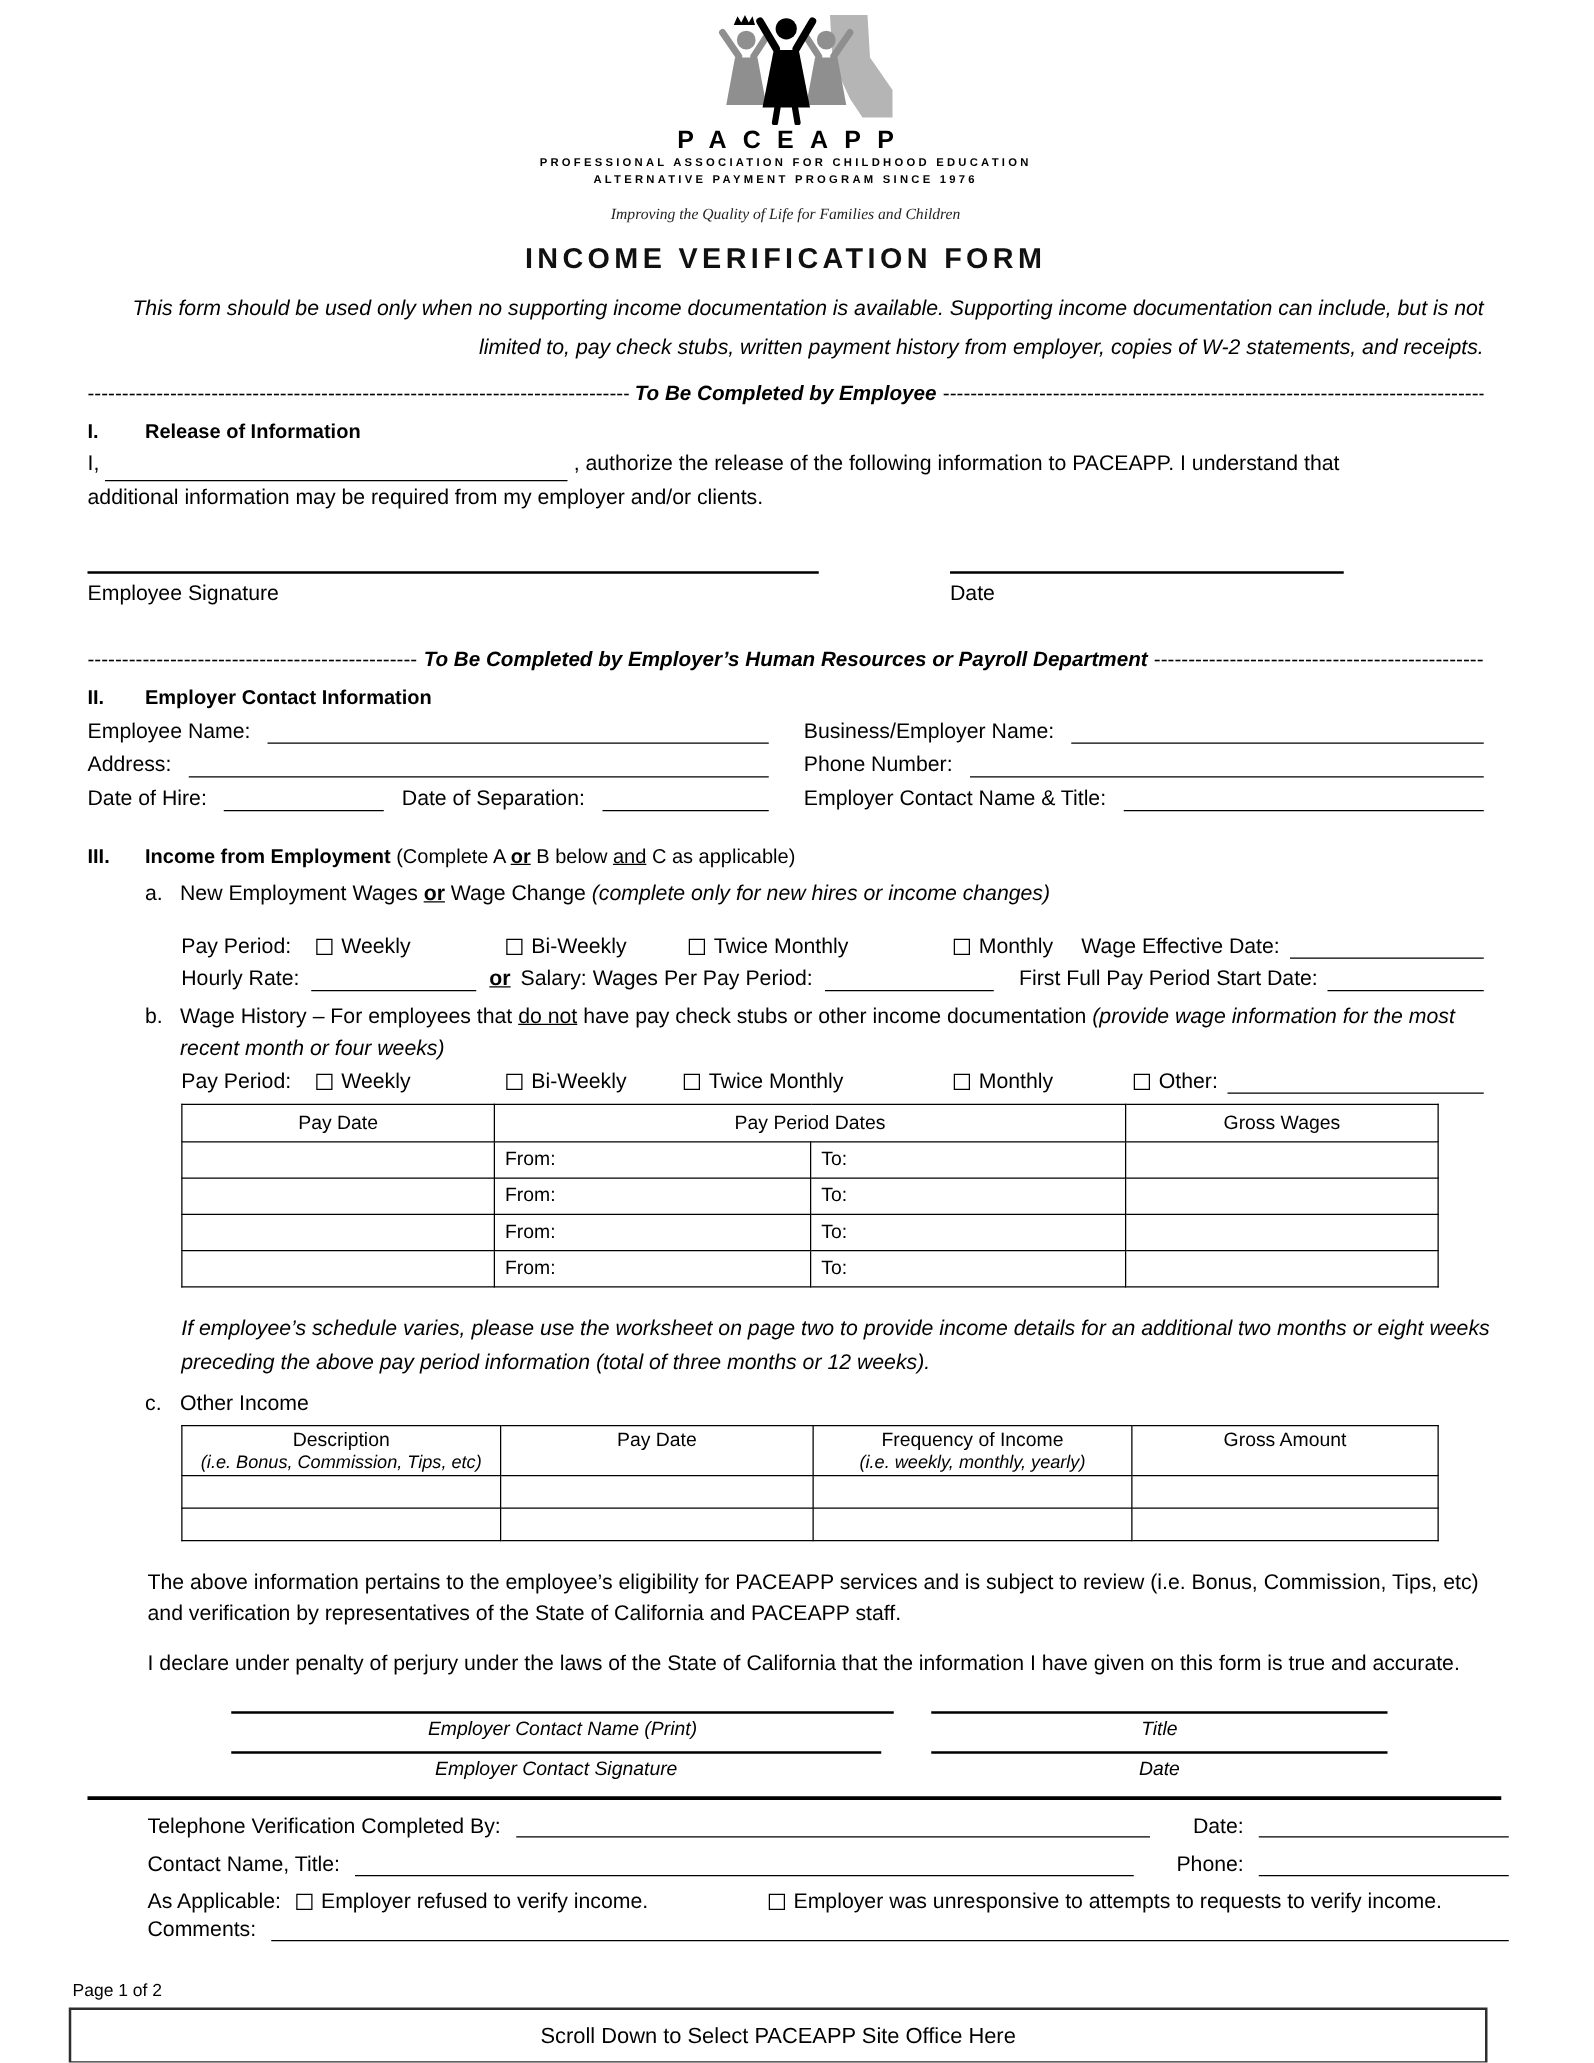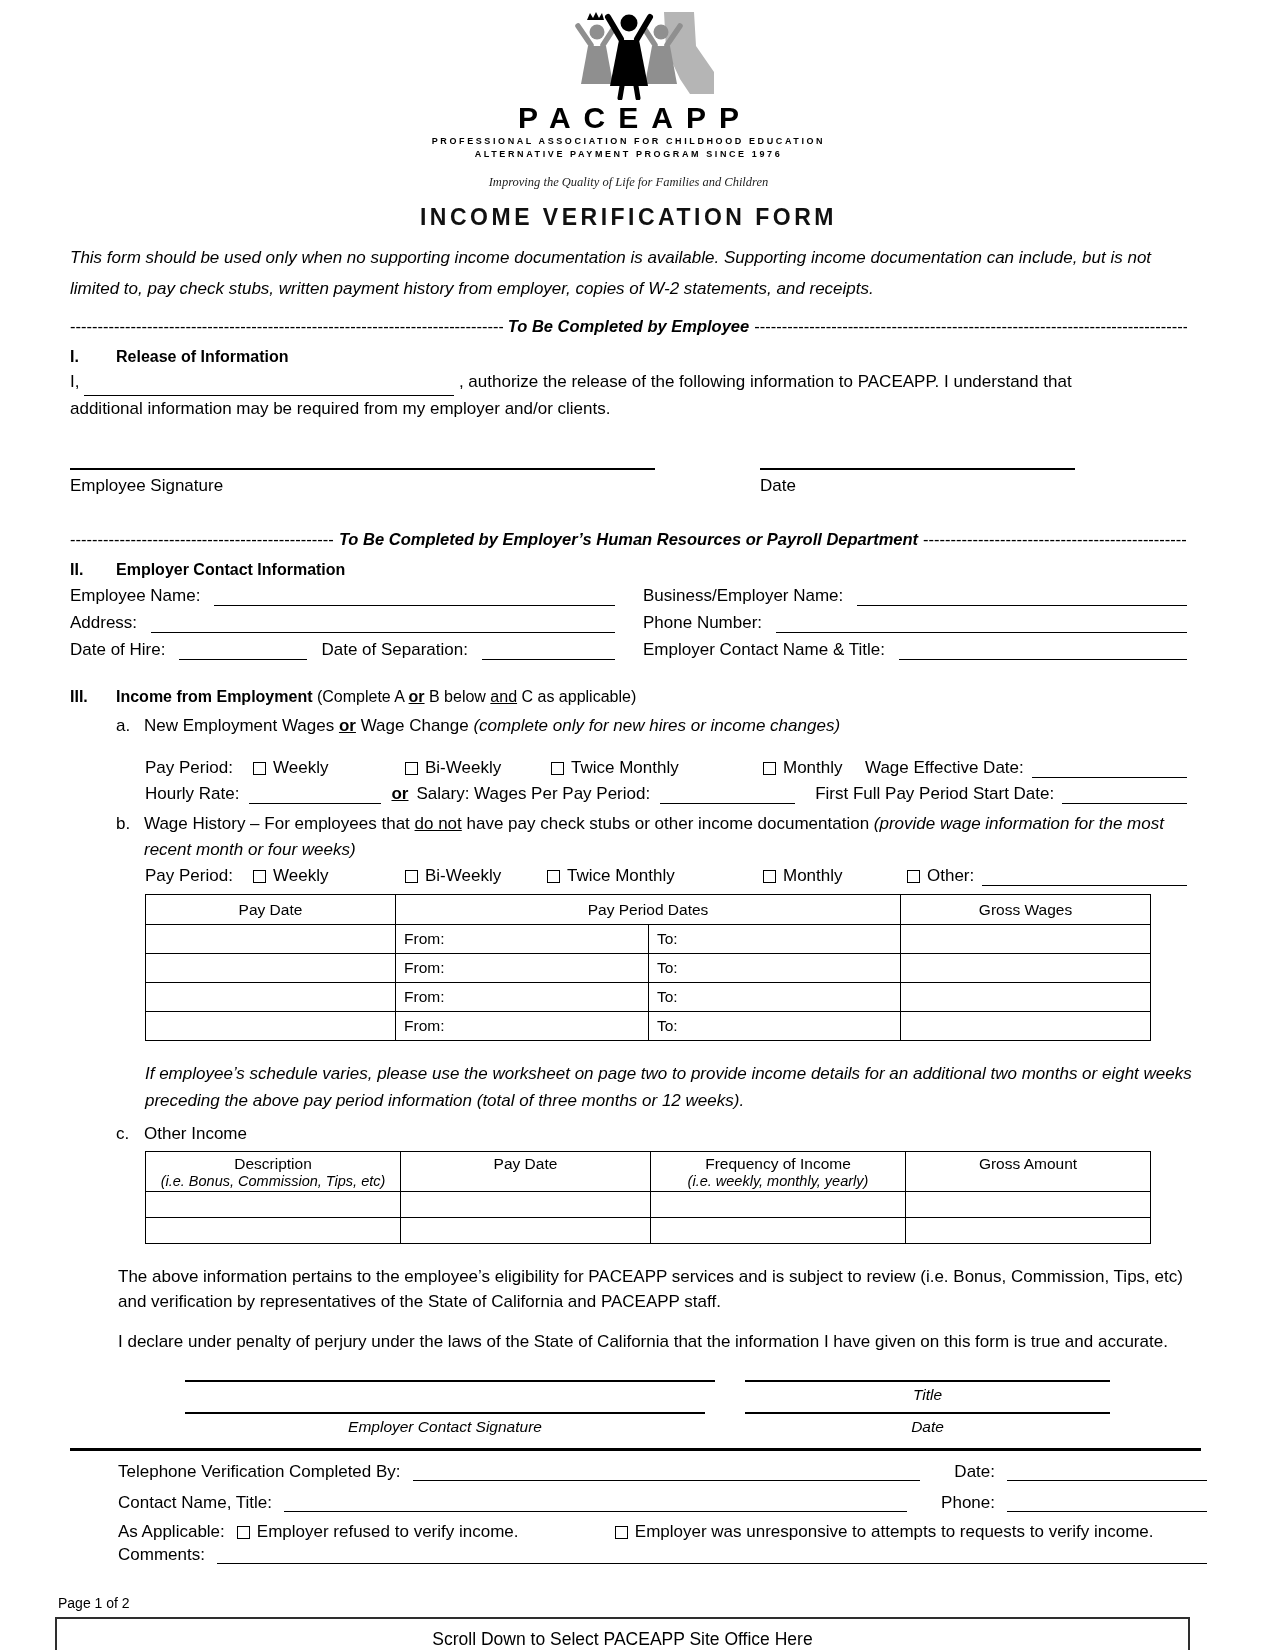--- a/index.html
+++ b/index.html
@@ -9,26 +9,26 @@
     font-family:"Liberation Sans", sans-serif;
     color:#000; font-size:17px; position:relative;
   }
   .page { padding:8px 88px 0 70px; }
   .i { font-style:italic; }
   .u { text-decoration:underline; }
   .bu { font-weight:bold; text-decoration:underline; }
 
   
   .logo-block { text-align:center; }
-  .brand { font-size:30px; font-weight:bold; letter-spacing:13px; margin-left:13px; margin-top:-4px; }
+  .brand { font-size:20px; font-weight:bold; letter-spacing:13px; margin-left:13px; margin-top:-4px; }
   .brand-sub { font-size:9px; font-weight:bold; letter-spacing:2.6px; line-height:1.45; }
   .tagline { font-family:"Liberation Serif", serif; font-style:italic; font-size:12.5px; margin-top:14px; color:#222; }
   .form-title { text-align:center; font-size:23px; font-weight:bold; letter-spacing:3.5px; margin-top:14px; color:#111; }
 
-  .intro { font-style:italic; margin-top:12px; line-height:1.8; }
+  .intro { font-style:italic; margin-top:12px; line-height:1.8;text-align:right; }
 
   .divider { display:flex; align-items:baseline; white-space:nowrap; overflow:hidden; margin-top:13px; font-size:16.5px; }
   .dash { flex:1; overflow:hidden; }
   .divider-label { font-weight:bold; font-style:italic; padding:0 5px; flex:0 0 auto; }
 
   .sec-heading { margin-top:12px; font-weight:bold; font-size:16px; }
   .sec-num { display:inline-block; width:46px; }
 
   .field { display:inline-block; border-bottom:1px solid #000; height:19px; vertical-align:bottom; }
   .grow { flex:1 1 auto; }
@@ -341,20 +341,21 @@
     </tr>
   </tbody>
     </table>
 
   <div class="close-para">The above information pertains to the employee’s eligibility for PACEAPP services and is subject to review (i.e. Bonus, Commission, Tips, etc) and verification by representatives of the State of California and PACEAPP staff.</div>
   <div class="close-para" style="margin-top:14px">I declare under penalty of perjury under the laws of the State of California that the information I have given on this form is true and accurate.</div>
 
   <div class="csig-row">
     <div class="csig-col" style="width:530px">
       <div class="csig-line"></div>
+      <div class="csig-label">Employer Contact Name (Print)</div>
     </div>
     <div class="csig-col" style="width:365px; margin-left:30px">
       <div class="csig-line"></div>
       <div class="csig-label">Title</div>
     </div>
   </div>
   <div class="csig-row" style="margin-top:8px">
     <div class="csig-col" style="width:520px">
       <div class="csig-line"></div>
       <div class="csig-label">Employer Contact Signature</div>

